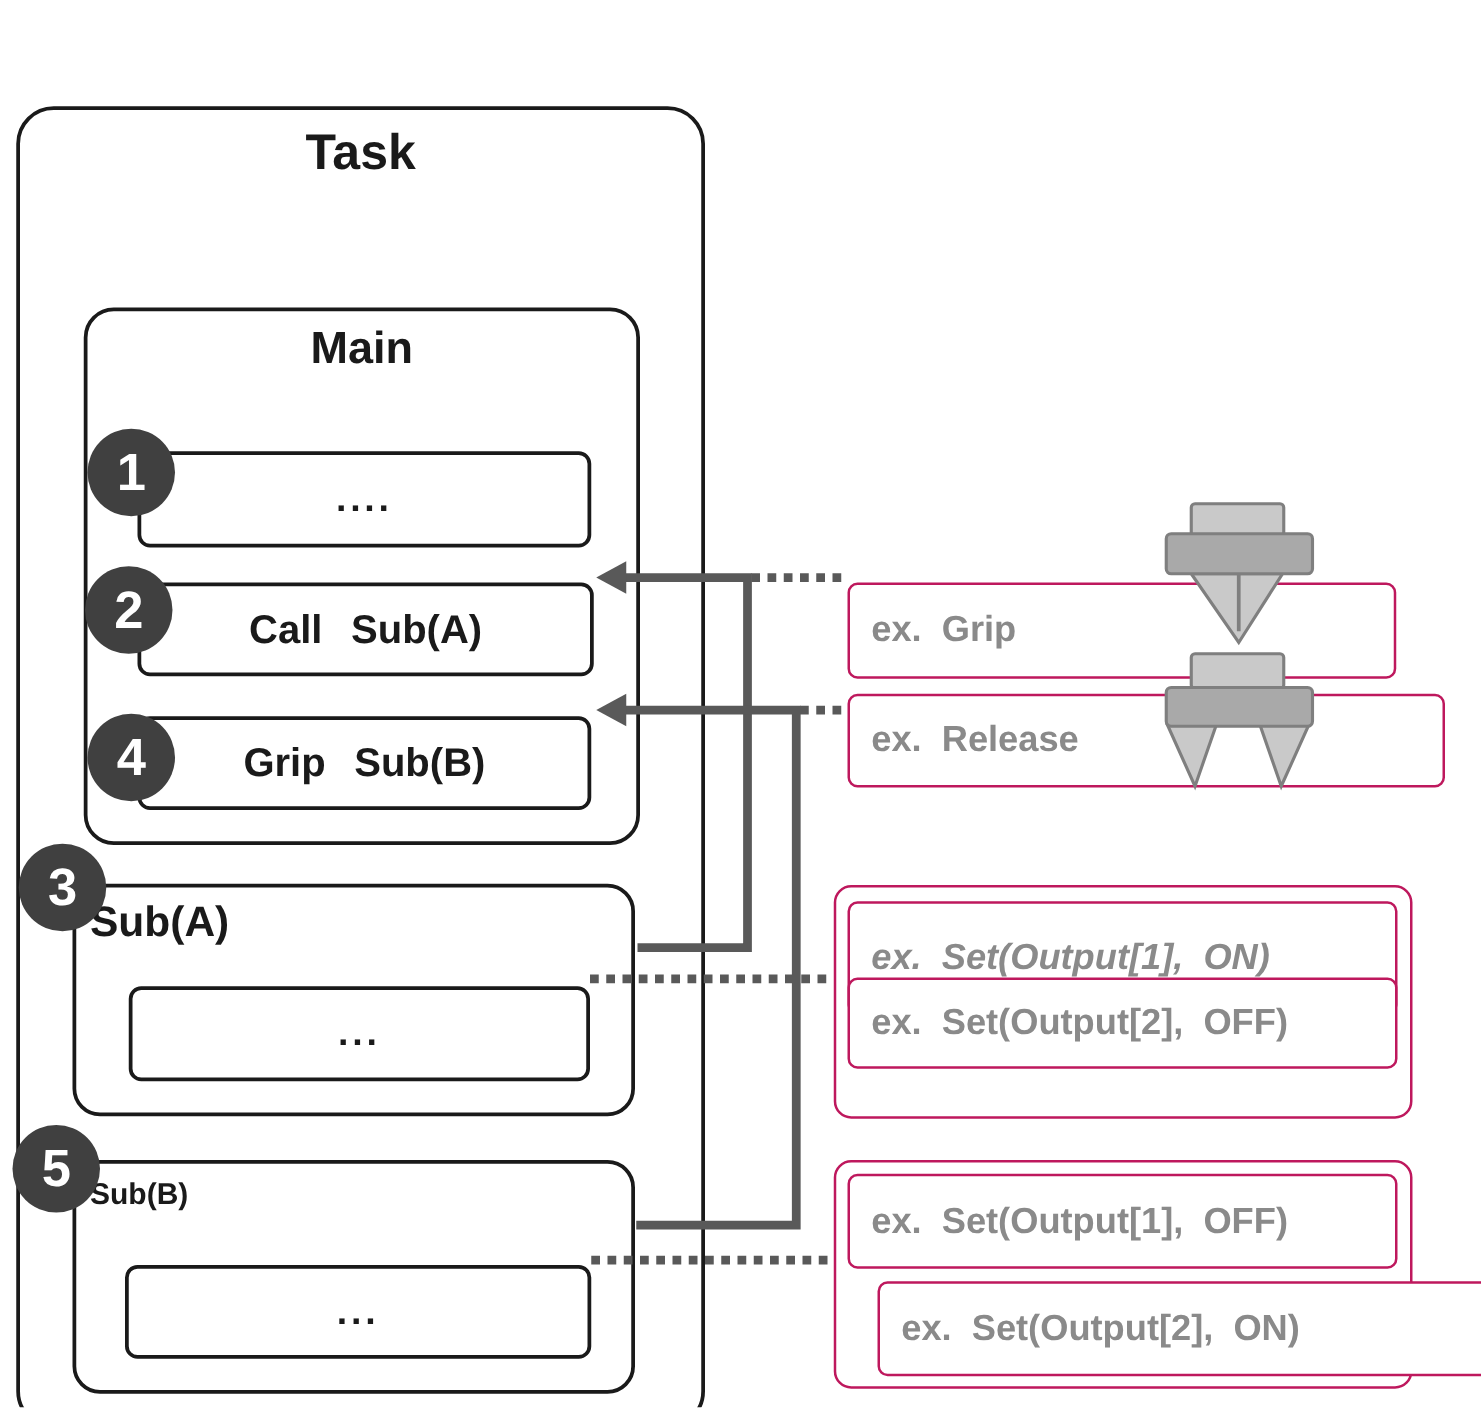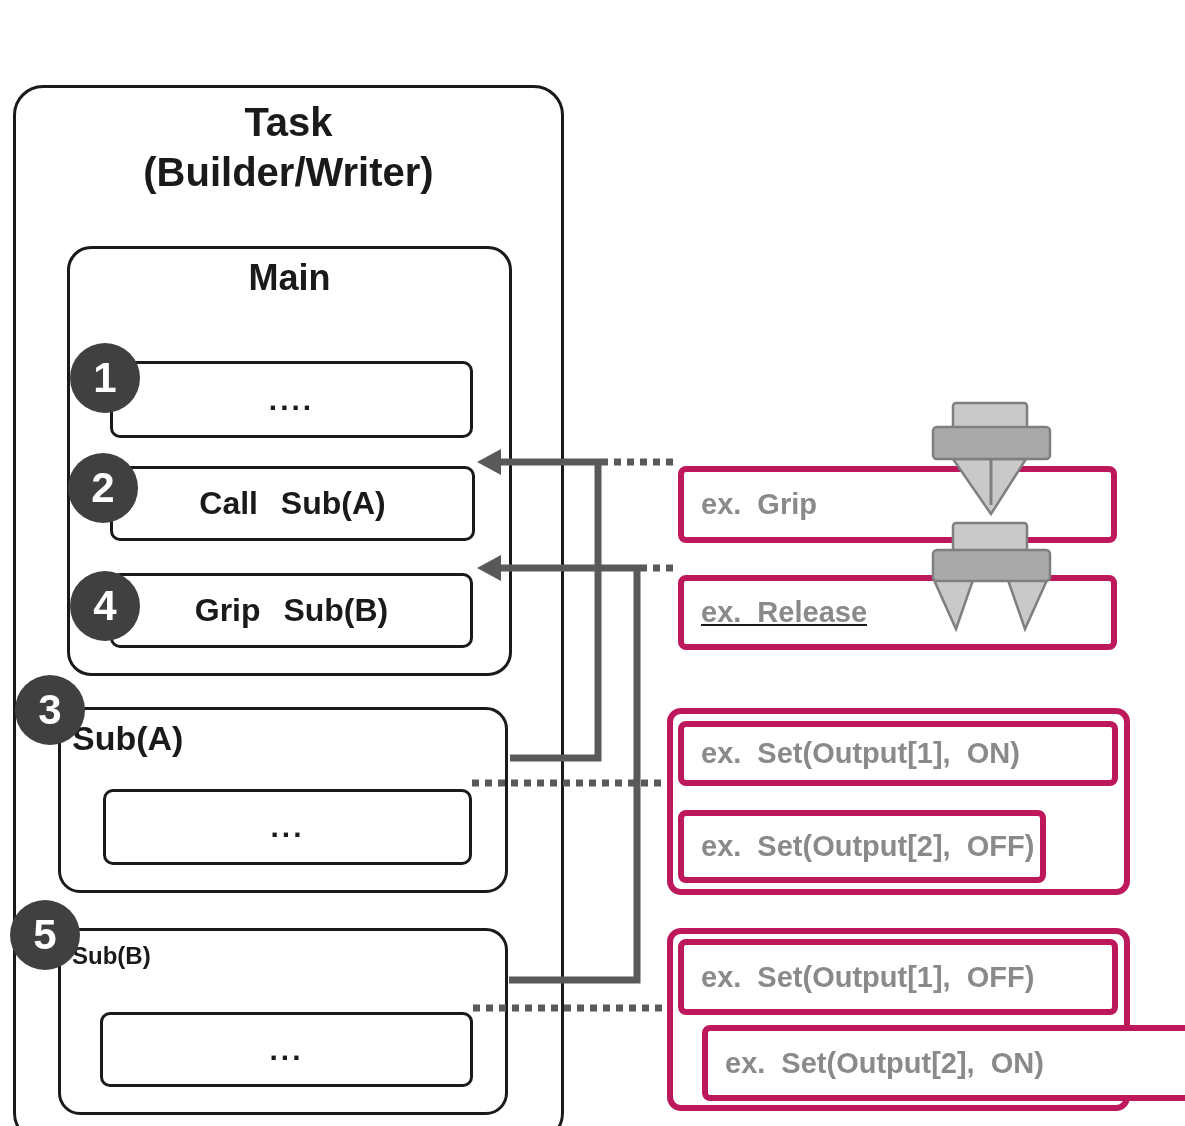--- a/index.html
+++ b/index.html
@@ -4,21 +4,21 @@
 <style>
   html,body{margin:0;padding:0;background:#ffffff;}
   .canvas{
     position:relative;width:1185px;height:1126px;background:#ffffff;
     font-family:"Liberation Sans", sans-serif;font-weight:bold;color:#1a1a1a;
     overflow:hidden;
   }
   .grp{display:contents;}
   .abs{position:absolute;box-sizing:border-box;margin-top:43px;}
   .blackbox{border:3px solid #1a1a1a;background:#ffffff;}
-  .graybox{border:6px solid #be185d;background:#ffffff;}
+  .graybox{border:2px solid #be185d;background:#ffffff;}
   .flexc{display:flex;align-items:center;justify-content:center;}
   .flexl{display:flex;align-items:center;justify-content:flex-start;}
 
   .task-box{left:13px;top:42px;width:551px;height:1058px;border-radius:30px;}
   .task-title{left:13px;top:54px;width:551px;text-align:center;
               font-size:40px;line-height:50px;}
   .main-box{left:67px;top:203px;width:445px;height:430px;border-radius:24px;}
   .main-title{left:67px;top:214px;width:445px;text-align:center;font-size:36px;}
 
   .step1{left:110px;top:318px;width:363px;height:77px;border-radius:10px;}
@@ -37,24 +37,24 @@
 
   .suba-box{left:58px;top:664px;width:450px;height:186px;border-radius:22px;}
   .suba-title{left:72px;top:676px;font-size:34px;}
   .suba-inner{left:103px;top:746px;width:369px;height:76px;border-radius:10px;}
   .subb-box{left:58px;top:885px;width:450px;height:187px;border-radius:22px;}
   .subb-title{left:72px;top:899px;font-size:24px;}
   .subb-inner{left:100px;top:969px;width:373px;height:75px;border-radius:10px;}
 
   .annlabel{font-size:29px;color:#8a8a8a;word-spacing:8px;padding-left:17px;}
   .grip-box{left:678px;top:423px;width:439px;height:77px;border-radius:8px;}
-  .release-box{left:678px;top:532px;width:439px;height:75px;border-radius:8px;text-decoration:underline;}
+  .release-box{left:678px;top:512px;width:478px;height:75px;border-radius:8px;}
   .groupA{left:667px;top:665px;width:463px;height:187px;border-radius:14px;}
-  .boxA1{left:678px;top:678px;width:440px;height:65px;border-radius:8px;}
-  .boxA2{left:678px;top:767px;width:368px;height:73px;border-radius:8px;align-items:center;}
+  .boxA1{left:678px;top:678px;width:440px;height:91px;border-radius:8px;font-style:italic;}
+  .boxA2{left:678px;top:739px;width:440px;height:73px;border-radius:8px;align-items:center;}
   .groupB{left:667px;top:885px;width:463px;height:183px;border-radius:14px;}
   .boxB1{left:678px;top:896px;width:440px;height:76px;border-radius:8px;}
   .boxB2{left:702px;top:982px;width:502px;height:76px;border-radius:8px;}
 
   .overlay{position:absolute;left:0;top:0;width:1185px;height:1126px;
            z-index:5;pointer-events:none;}
   .conn{stroke:#595959;stroke-width:7;fill:none;}
   .conn-dotted{stroke:#595959;stroke-width:7;fill:none;stroke-dasharray:7 6;}
   .arrowhead{fill:#595959;}
   .icon-light{fill:#c9c9c9;stroke:#7f7f7f;stroke-width:2.5;}
@@ -64,21 +64,20 @@
 </head>
 <body>
 
 <div class="canvas">
 
   
   <div class="grp">
     <div class="abs blackbox task-box"></div>
     <div class="abs task-title">
       <div>Task</div>
-      <div>(Builder/Writer)</div>
     </div>
 
     
     <div class="grp">
       <div class="abs blackbox main-box"></div>
       <div class="abs main-title">Main</div>
 
       <div class="abs blackbox flexc step1">
         <span class="dots">....</span>
       </div>

